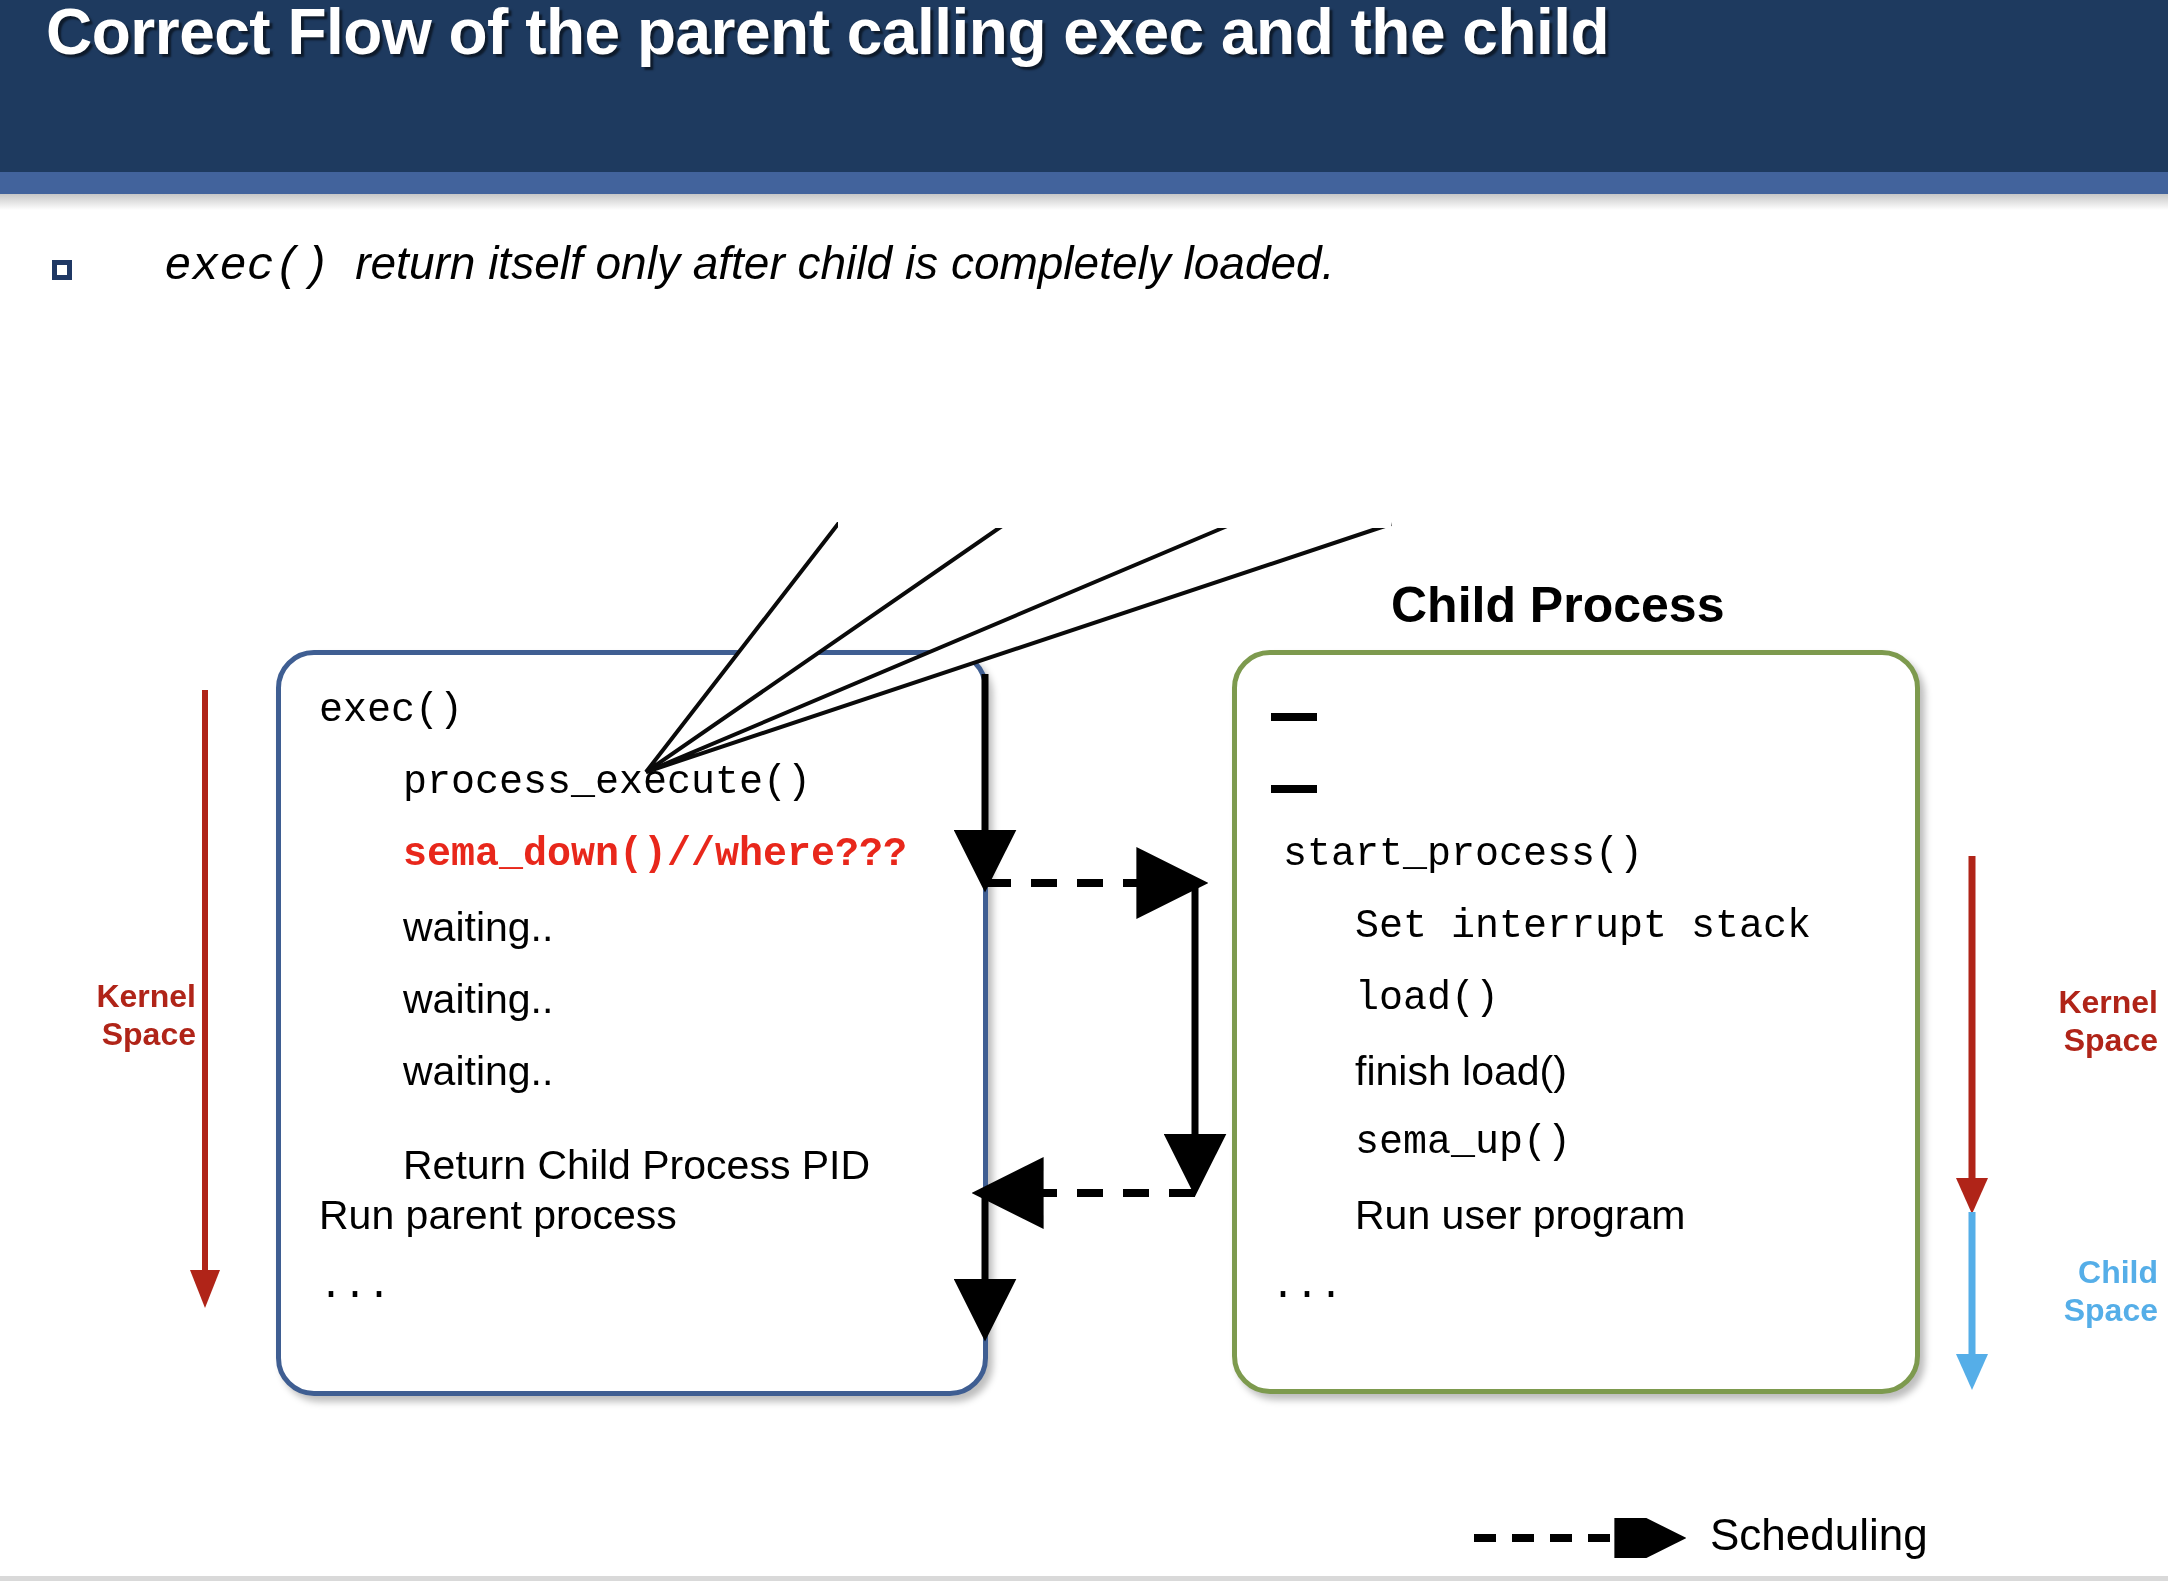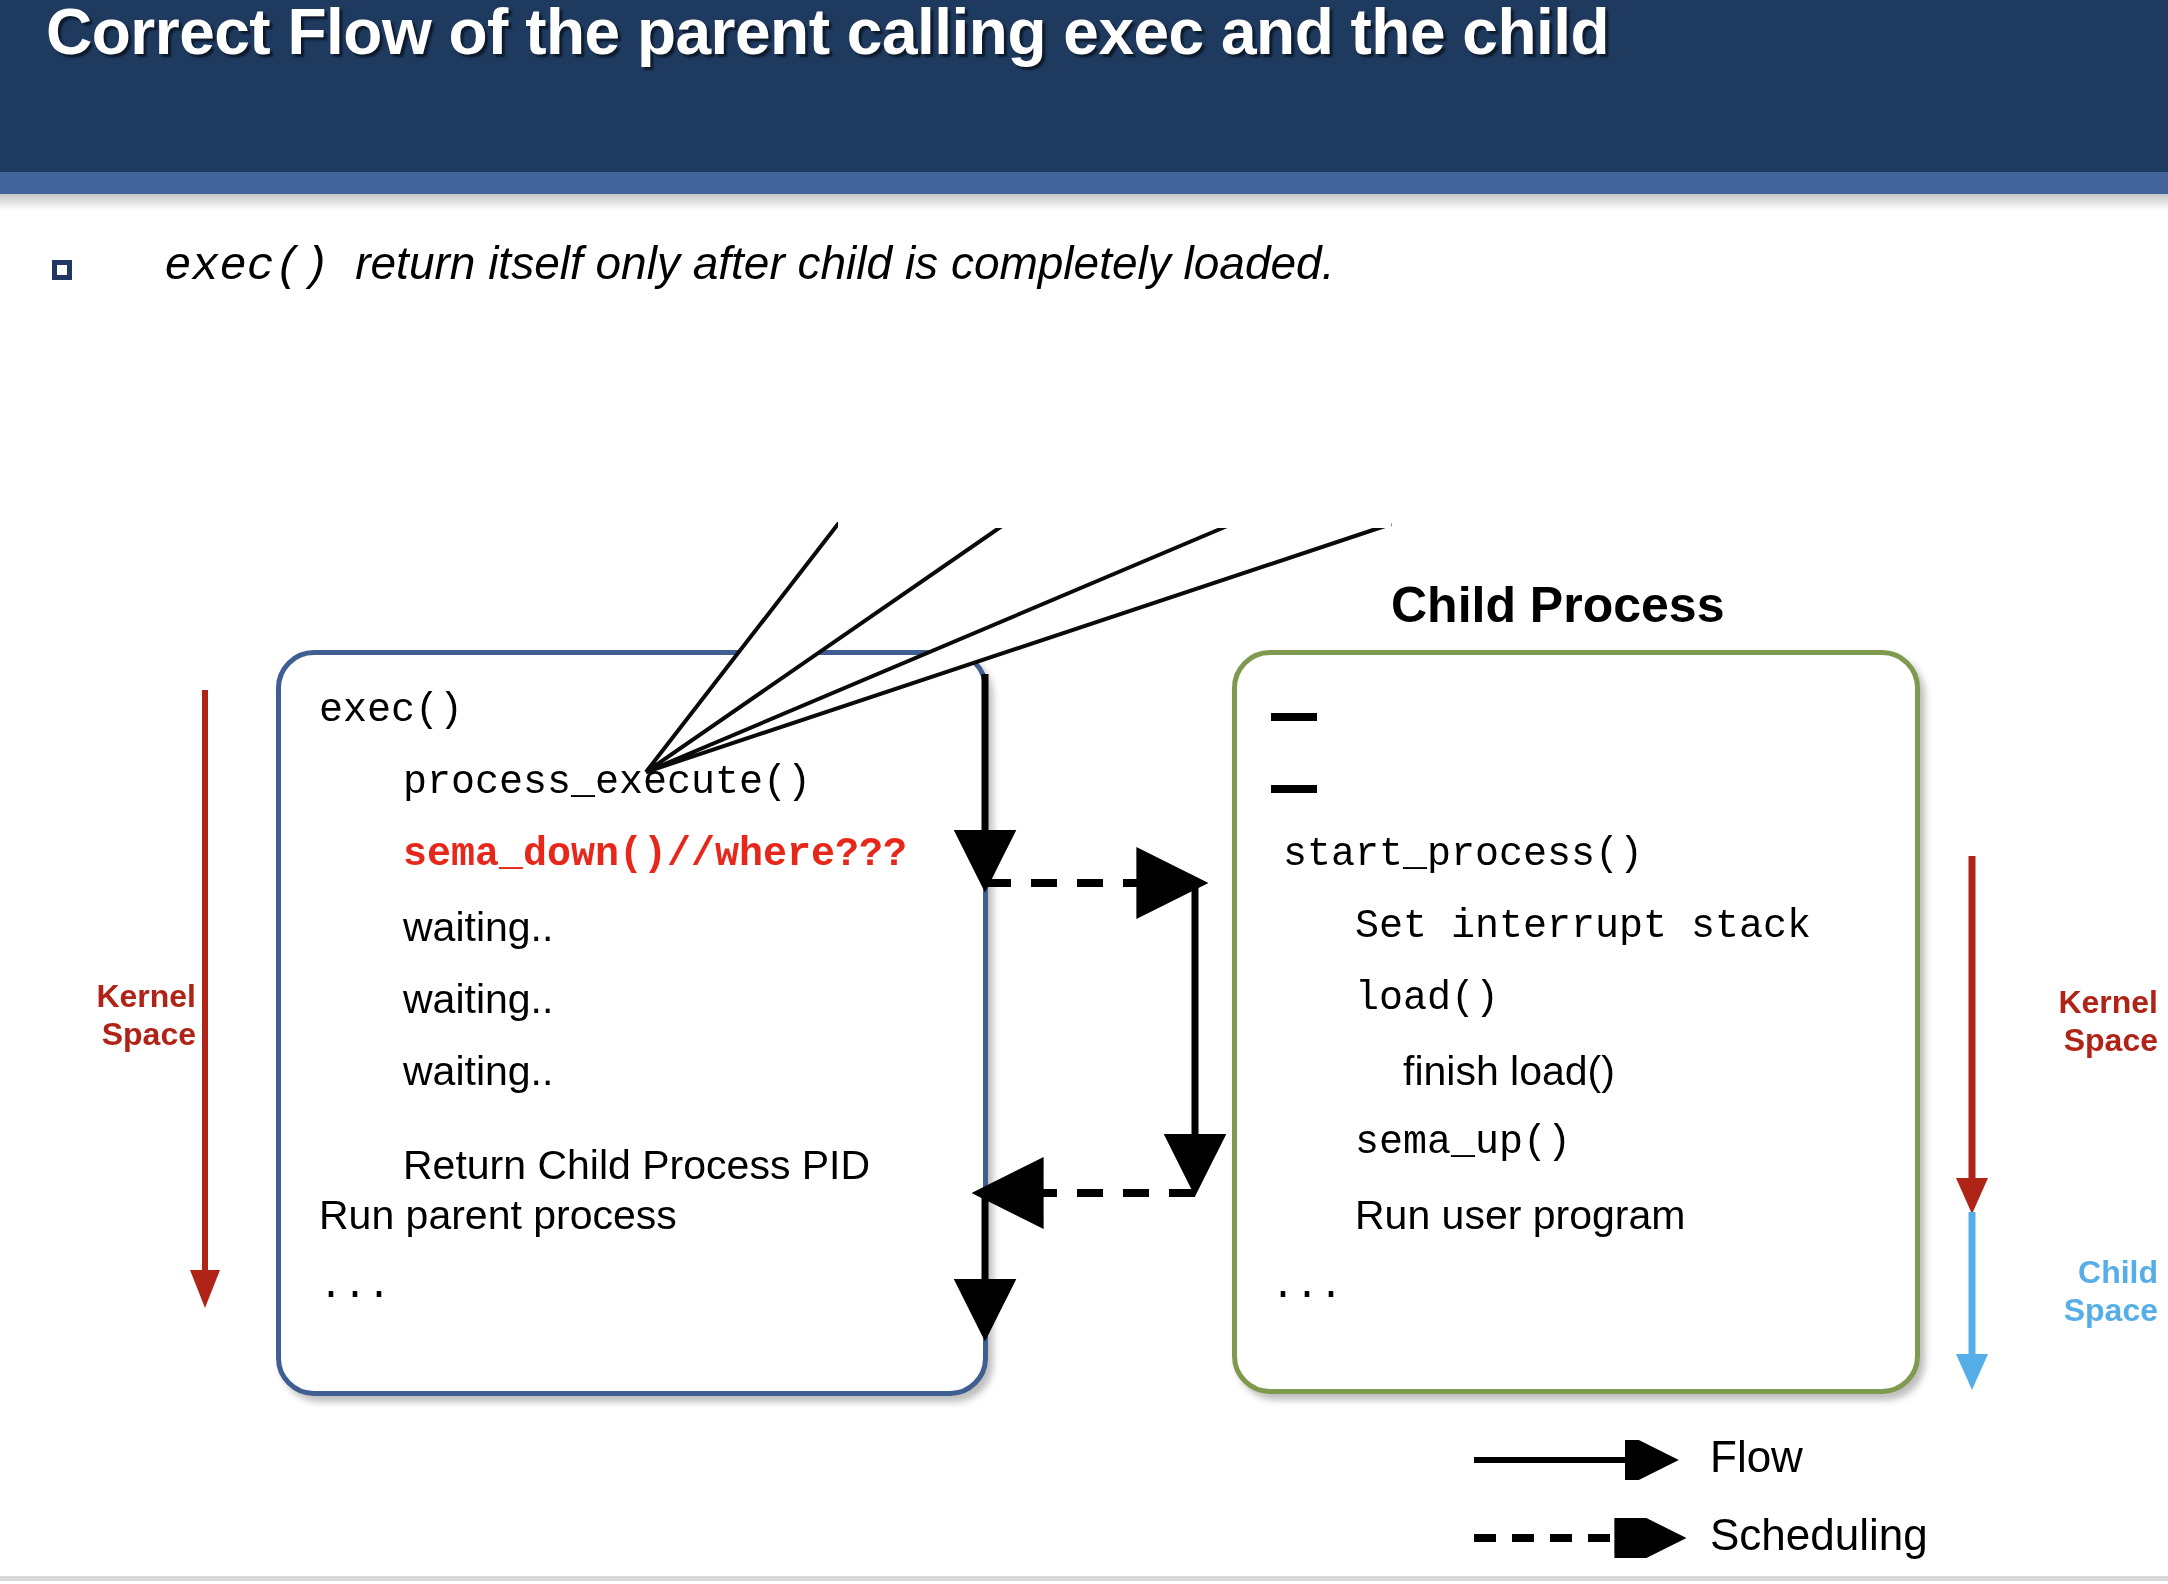--- a/index.html
+++ b/index.html
@@ -140,21 +140,21 @@
       <div class="code-line" style="left: 38px; top: 540px;">Run parent process</div>
       <div class="code-line mono" style="left: 38px; top: 612px;">...</div>
     </div>
 
   <div class="proc-box child-box" id="child-box">
       <div class="emdash" style="left: 34px; top: 58px;"></div>
       <div class="emdash" style="left: 34px; top: 130px;"></div>
       <div class="code-line mono" style="left: 34px; top: 180px; margin-left: 12px;">start_process()</div>
       <div class="code-line mono" style="left: 118px; top: 252px;">Set interrupt stack</div>
       <div class="code-line mono" style="left: 118px; top: 324px;">load()</div>
-      <div class="code-line" style="left: 118px; top: 396px; margin-left: 48px;">finish load()</div>
+      <div class="code-line" style="left: 118px; top: 396px;">finish load()</div>
       <div class="code-line mono" style="left: 118px; top: 468px;">sema_up()</div>
       <div class="code-line" style="left: 118px; top: 540px;">Run user program</div>
       <div class="code-line mono" style="left: 34px; top: 612px;">...</div>
     </div>
 
   <svg id="flow-svg" viewBox="0 0 2168 1584">
     <defs>
       <marker id="ah" markerWidth="9" markerHeight="9" refX="5.2" refY="4.5" orient="auto">
         <path d="M0,0 L9,4.5 L0,9 z" fill="#000"></path>
       </marker>
@@ -191,31 +191,20 @@
 
   <svg style="position:absolute;left:1940px;top:1212px;width:70px;height:180px;z-index:2;" viewBox="0 0 70 180">
     <line x1="32" y1="0" x2="32" y2="146" stroke="#55AEE8" stroke-width="7"></line>
     <polygon points="16,142 48,142 32,178" fill="#55AEE8"></polygon>
   </svg>
   <div class="space-label user" style="left:2008px;top:1254px;width:150px;">
     <span>Child</span><br>
     <span>Space</span>
   </div>
 
-  <div class="legend-row" style="left:1470px;top:1440px;width:600px;">
-    <svg class="legend-svg" viewBox="0 0 220 40">
-      <defs>
-        <marker id="ah2" markerWidth="9" markerHeight="9" refX="5.2" refY="4.5" orient="auto">
-          <path d="M0,0 L9,4.5 L0,9 z" fill="#000"></path>
-        </marker>
-      </defs>
-      <line x1="4" y1="20" x2="186" y2="20" stroke="#000" stroke-width="6" marker-end="url(#ah2)"></line>
-    </svg>
-    <span class="legend-label">Flow</span>
-  </div>
 
   <div class="legend-row" style="left:1470px;top:1518px;width:600px;">
     <svg class="legend-svg" viewBox="0 0 220 40">
       <defs>
         <marker id="ah3" markerWidth="9" markerHeight="9" refX="5.2" refY="4.5" orient="auto">
           <path d="M0,0 L9,4.5 L0,9 z" fill="#000"></path>
         </marker>
       </defs>
       <line x1="4" y1="20" x2="186" y2="20" stroke="#000" stroke-width="8" stroke-dasharray="22,16" marker-end="url(#ah3)"></line>
     </svg>

